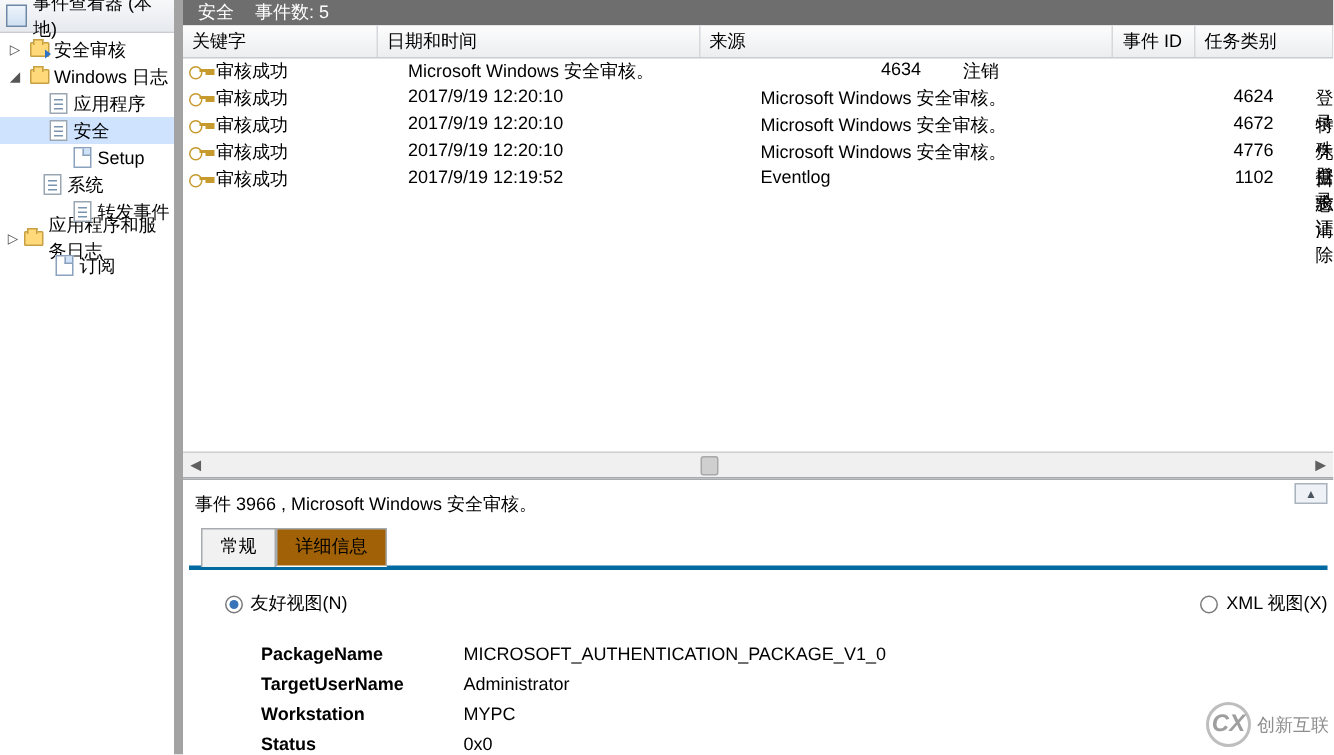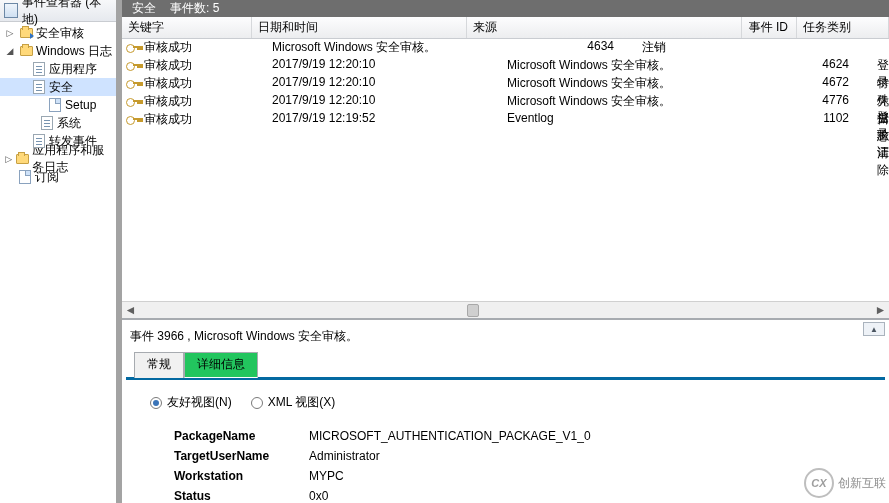--- a/index.html
+++ b/index.html
@@ -34,32 +34,32 @@
 .key-ic:before{content:"";position:absolute;left:0;top:3px;width:7px;height:7px;border:1.5px solid #c69a2d;border-radius:50%;}
 .key-ic:after{content:"";position:absolute;left:7px;top:5px;width:6px;height:2px;background:#c69a2d;box-shadow:4px 0 0 0 #c69a2d, 4px 2px 0 0 #c69a2d;}
 .hscroll { position:absolute; left:0; right:0; bottom:0; height:17px; background:#f0f0f0; border-top:1px solid #d0d0d0; display:flex; align-items:center;}
 .hthumb{position:absolute; left:45%; width:12px; height:13px; top:2px; background:#cfcfcf;border:1px solid #a8a8a8;border-radius:2px;}
 .harrow{width:17px;height:15px;display:flex;align-items:center;justify-content:center;color:#606060;}
 .harrow.r{margin-left:auto;}
 .detail { flex:1; border-top:1px solid #a7abb0; position:relative; padding:4px 4px 0 4px;}
 .detail-title { padding:4px 2px 6px 4px; }
 .tabs { display:flex; border-bottom:3px solid #0369a1; padding-left:8px; gap:0;}
 .tab { padding:3px 12px 4px; border:1px solid #a7abb0; border-bottom:none; background:#f1f1f1; position:relative; top:1px; cursor:default;}
-.tab.active{ background:#22c55e; border-bottom:1px solid #fff;text-align:right;}
+.tab.active{ background:#a16207; border-bottom:1px solid #fff;text-align:right;}
 .tab-body { padding:14px 0 0 24px; }
-.radios { display:flex; gap:19px; align-items:center; margin-bottom:18px;}
+.radios { display:flex; gap:48px; align-items:center; margin-bottom:18px;justify-content:space-between;}
 .radio-wrap { display:flex; align-items:center; gap:5px;}
 .radio-dot { width:12px; height:12px; border:1px solid #7a7a7a; border-radius:50%; display:inline-flex; align-items:center; justify-content:center;}
 .radio-dot.on:after{content:"";width:6px;height:6px;background:#3a74b8;border-radius:50%;}
 .fields { padding-left:24px; }
 .frow { display:flex; height:20px; }
 .flabel { width:135px; font-weight:bold; }
 .collapse-btn { position:absolute; top:2px; right:4px; width:22px; height:14px; background:#eef2f7; border:1px solid #aab3bd; display:flex; align-items:center; justify-content:center; font-size:8px; color:#4a5560;}
 .watermark { position:absolute; right:0; bottom:0; width:88px; height:52px; background:#fff; border-top-left-radius:10px; display:flex; align-items:center; justify-content:center; gap:4px; font-size:11px; color:#888; opacity:0.95;}
-.wm-circle { width:30px;height:30px;border:2px solid #bbb;border-radius:50%;display:flex;align-items:center;justify-content:center;font-size:11px;color:#999;font-style:italic;font-weight:bold;}
+.wm-circle { width:30px;height:30px;border:2px solid #bbb;border-radius:50%;display:flex;align-items:center;justify-content:center;font-size:16px;color:#999;font-style:italic;font-weight:bold;}
 </style>
 </head>
 <body>
 
 <div class="tree-panel">
   <div class="tree-header">
     <span class="ticon">
         <span class="ev-icon"></span>
       </span>
     <span>事件查看器 (本地)</span>
@@ -90,40 +90,40 @@
           <span class="log-ic"></span>
         </span>
       <span>安全</span>
     </div>
     <div class="tree-item" style="padding-left:48px">
       <span class="ticon">
           <span class="doc-ic"></span>
         </span>
       <span>Setup</span>
     </div>
-    <div class="tree-item" style="padding-left:40px">
+    <div class="tree-item" style="padding-left:28px">
       <span class="ticon">
           <span class="log-ic"></span>
         </span>
       <span>系统</span>
     </div>
-    <div class="tree-item" style="padding-left:32px">
+    <div class="tree-item" style="padding-left:48px">
       <span class="ticon">
           <span class="log-ic"></span>
         </span>
       <span>转发事件</span>
     </div>
     <div class="tree-item" style="padding-left:4px">
       <span class="arrow">▷</span>
       <span class="ticon">
           <span class="folder-badge"></span>
         </span>
       <span>应用程序和服务日志</span>
     </div>
-    <div class="tree-item" style="padding-left:18px">
+    <div class="tree-item" style="padding-left:36px">
       <span class="ticon">
           <span class="doc-ic"></span>
         </span>
       <span>订阅</span>
     </div>
   </div>
 </div>
 
 <div class="main">
   <div class="info-bar">

